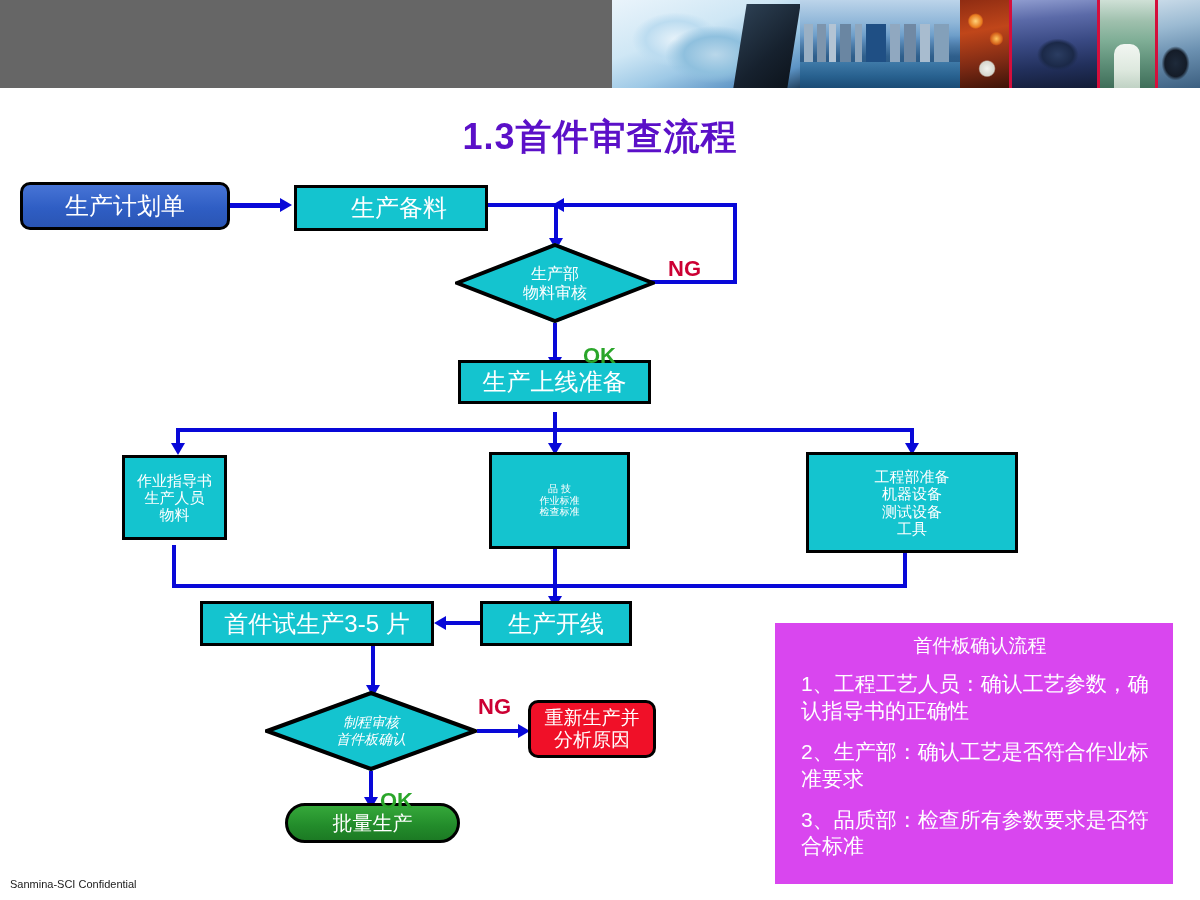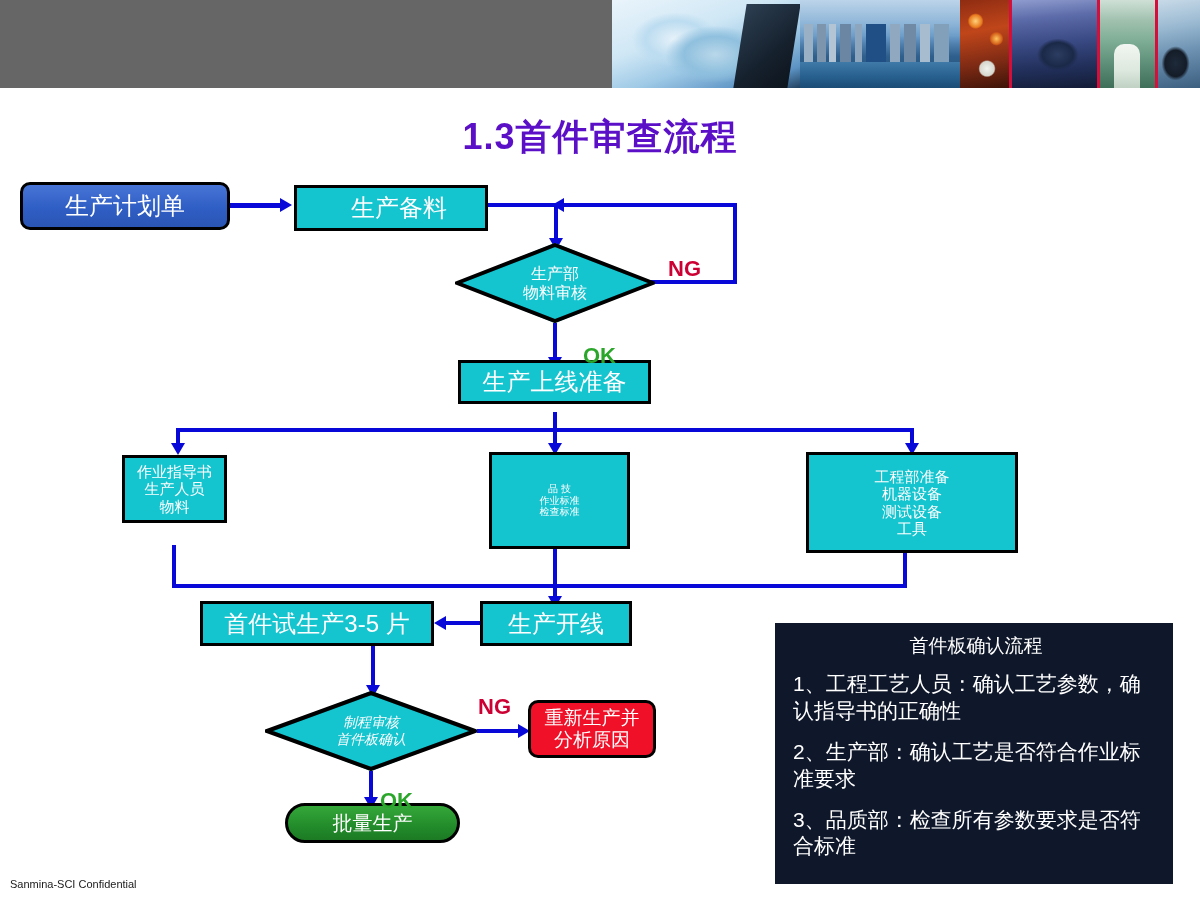--- a/index.html
+++ b/index.html
@@ -228,23 +228,23 @@
     white-space: nowrap;
   }
   .label-ng { color: #cc0033; }
   .label-ok { color: #2aa62a; margin-top: 18px; }
 
   
   #info-panel {
     position: absolute;
     left: 775px; top: 623px;
     width: 398px; height: 261px;
-    background: #0f172a;
+    background: #d946ef;
     box-sizing: border-box;
-    padding: 10px 14px 0 18px;
+    padding: 10px 14px 0 26px;
     z-index: 5;
   }
   #info-panel-title {
     text-align: center;
     color: #ffffff;
     font-size: 19px;
     margin-bottom: 12px;
     white-space: nowrap;
   }
   .info-item {
@@ -326,21 +326,21 @@
 
   <div class="conn" style="left:553px; top:412px; width:4px; height:20px;"></div>
   <div class="conn" style="left:176px; top:428px; width:738px; height:4px;"></div>
   <div class="conn" style="left:176px; top:428px; width:4px; height:20px;"></div>
   <div class="conn" style="left:553px; top:428px; width:4px; height:20px;"></div>
   <div class="conn" style="left:910px; top:428px; width:4px; height:20px;"></div>
   <div class="arrow arrow-down" style="left:171px; top:443px;"></div>
   <div class="arrow arrow-down" style="left:548px; top:443px;"></div>
   <div class="arrow arrow-down" style="left:905px; top:443px;"></div>
 
-  <div class="node node-rect" style="left:122px; top:455px; width:105px; height:68px; font-size:15px;">
+  <div class="node node-rect" style="left:122px; top:455px; width:105px; height:85px; font-size:15px;">
     <span class="ln">作业指导书</span>
     <span class="ln">生产人员</span>
     <span class="ln">物料</span>
   </div>
 
   <div class="node node-rect" style="left:489px; top:452px; width:141px; height:97px; font-size:10px;">
     <span class="ln">品  技</span>
     <span class="ln">作业标准</span>
     <span class="ln">检查标准</span>
   </div>

